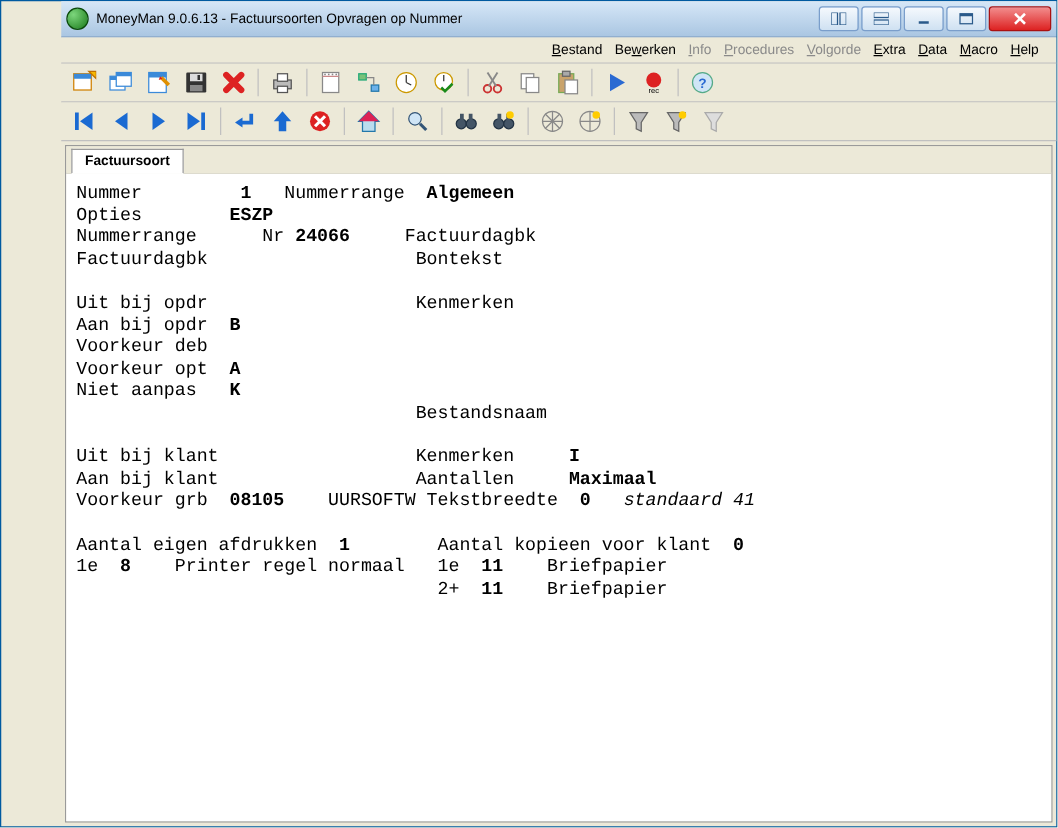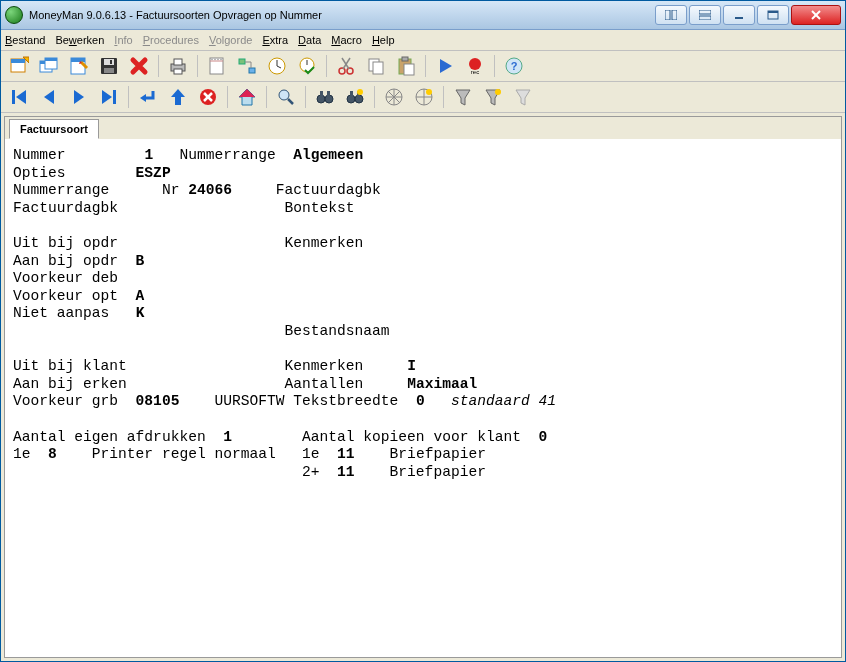--- a/index.html
+++ b/index.html
@@ -1,26 +1,26 @@
 <!DOCTYPE html>
 <html><head>
 <meta charset="utf-8">
 <style>
   html,body{margin:0;padding:0;font-family:Tahoma,Arial,sans-serif;font-size:11px;background:#ece9d8;}
-  .window{width:846px;height:662px;position:relative;border:1px solid #005aa0;background:#ece9d8;box-sizing:border-box;display:flex;flex-direction:column;}
+  .window{width:846px;height:662px;position:relative;border:1px solid #005aa0;background:#ece9d8;box-sizing:border-box;display:flex;flex-direction:column;padding-left:48px;}
   
   .titlebar{height:28px;background:linear-gradient(#d6e7f7,#aac6e2);display:flex;align-items:center;padding:0 4px;border-bottom:1px solid #7a9ecb;}
   .titlebar .app-icon{width:16px;height:16px;border-radius:50%;background:radial-gradient(circle at 30% 30%,#7cd67c,#1a7a1a);border:1px solid #0a4a0a;margin-right:6px;}
   .titlebar .title{color:#000;}
   .titlebar .spacer{flex:1;}
   .winbtn{width:30px;height:18px;margin-left:2px;border:1px solid #7a9ecb;border-radius:3px;background:linear-gradient(#f5f9fd,#cfe1f2);display:inline-flex;align-items:center;justify-content:center;font-size:10px;color:#2a5a8a;cursor:pointer;}
   .winbtn.close{background:linear-gradient(#f28d8d,#d22);color:#fff;border-color:#a11;width:48px;}
   .winbtn svg{display:block;}
   
-  .menubar{height:20px;background:#ece9d8;border-bottom:1px solid #c0c0c0;display:flex;align-items:center;padding:0 4px;}
+  .menubar{height:20px;background:#ece9d8;border-bottom:1px solid #c0c0c0;display:flex;align-items:center;padding:0 4px;justify-content:flex-end;}
   .menubar span{margin-right:10px;color:#000;cursor:pointer;}
   .menubar span.disabled{color:#8a8a8a;cursor:default;}
   .menubar span u{text-decoration:underline;}
   
   .toolbar{height:30px;background:#ece9d8;border-bottom:1px solid #c0c0c0;display:flex;align-items:center;padding:0 4px;gap:2px;}
   .tbtn{width:26px;height:26px;display:flex;align-items:center;justify-content:center;border:1px solid transparent;border-radius:3px;cursor:pointer;}
   .sep{width:1px;height:22px;background:#c0c0c0;margin:0 3px;}
   
   .content-frame{flex:1;margin:3px;border:1px solid #9a9a9a;background:#ece9d8;position:relative;display:flex;flex-direction:column;}
   .tabstrip{position:relative;height:22px;background:#ece9d8;font-weight:bold;}
@@ -334,21 +334,21 @@
 <span>Factuurdagbk</span>                   <span>Bontekst</span>
 
 <span>Uit bij opdr</span>                   <span>Kenmerken</span>
 <span>Aan bij opdr</span>  <b>B</b>
 <span>Voorkeur deb</span>
 <span>Voorkeur opt</span>  <b>A</b>
 <span>Niet aanpas</span>   <b>K</b>
                                <span>Bestandsnaam</span>
 
 <span>Uit bij klant</span>                  <span>Kenmerken</span>     <b>I</b>
-<span>Aan bij erken</span>                  <span>Aantallen</span>     <b>Maximaal</b>
+<span>Aan bij klant</span>                  <span>Aantallen</span>     <b>Maximaal</b>
 <span>Voorkeur grb</span>  <b>08105</b>    <span>UURSOFTW</span> <span>Tekstbreedte</span>  <b>0</b>   <i>standaard 41</i>
 
 <span>Aantal eigen afdrukken</span>  <b>1</b>        <span>Aantal kopieen voor klant</span>  <b>0</b>
 <span>1e</span>  <b>8</b>    <span>Printer regel normaal</span>   <span>1e</span>  <b>11</b>    <span>Briefpapier</span>
                                  <span>2+</span>  <b>11</b>    <span>Briefpapier</span></div>
     </div>
   </div>
 
 
 </div>

